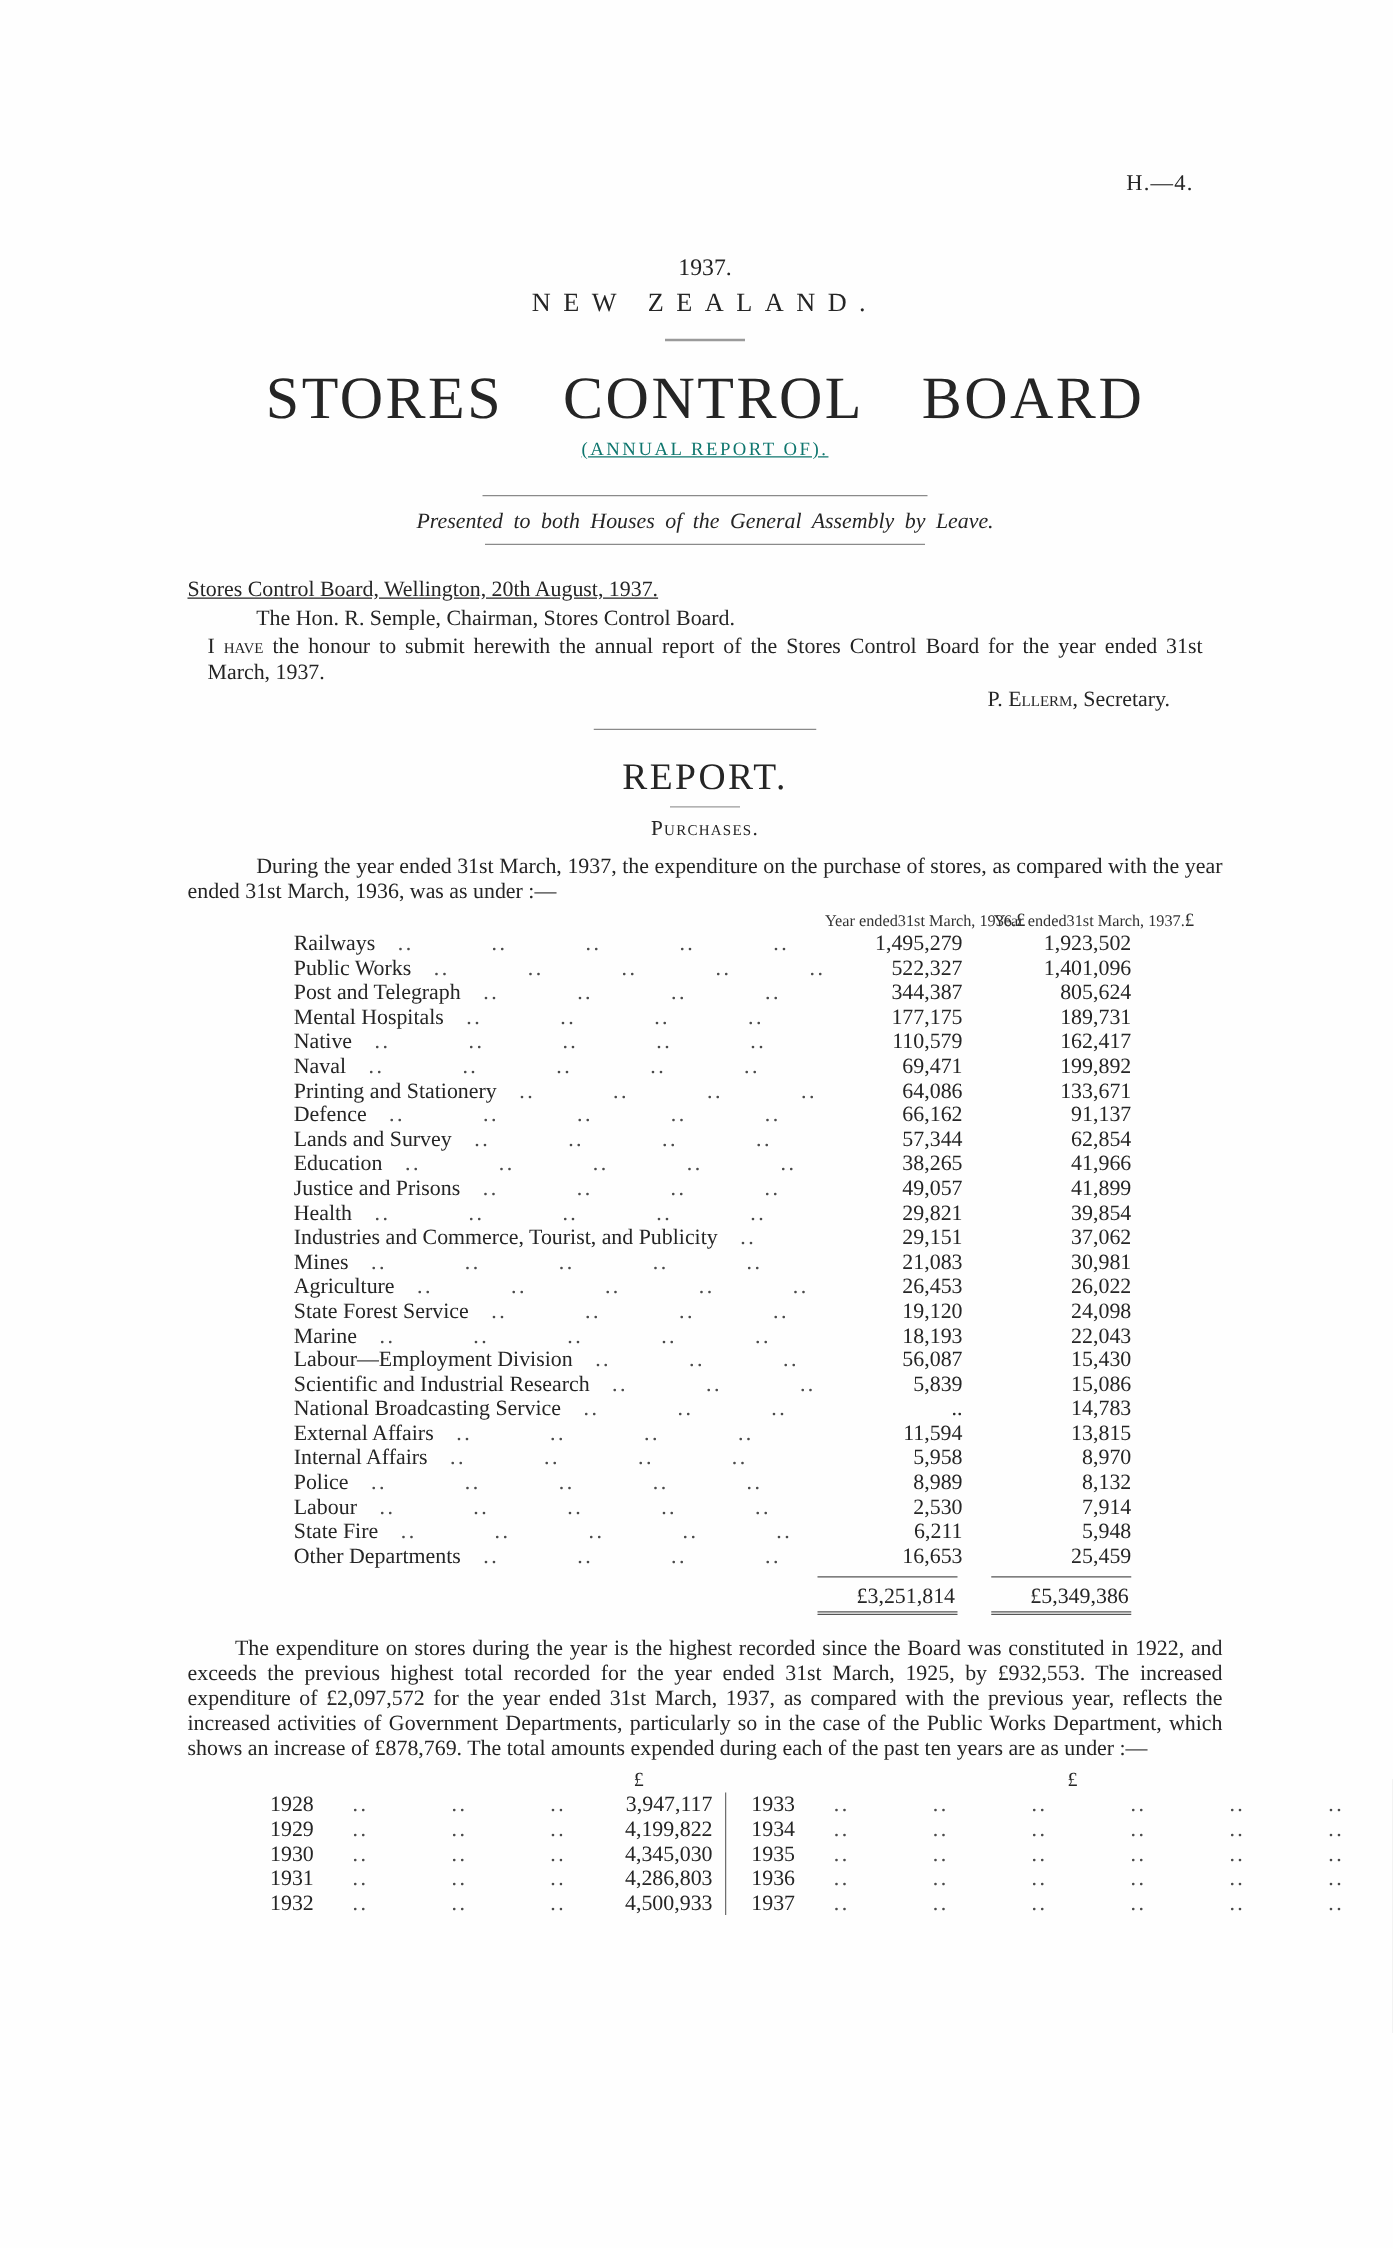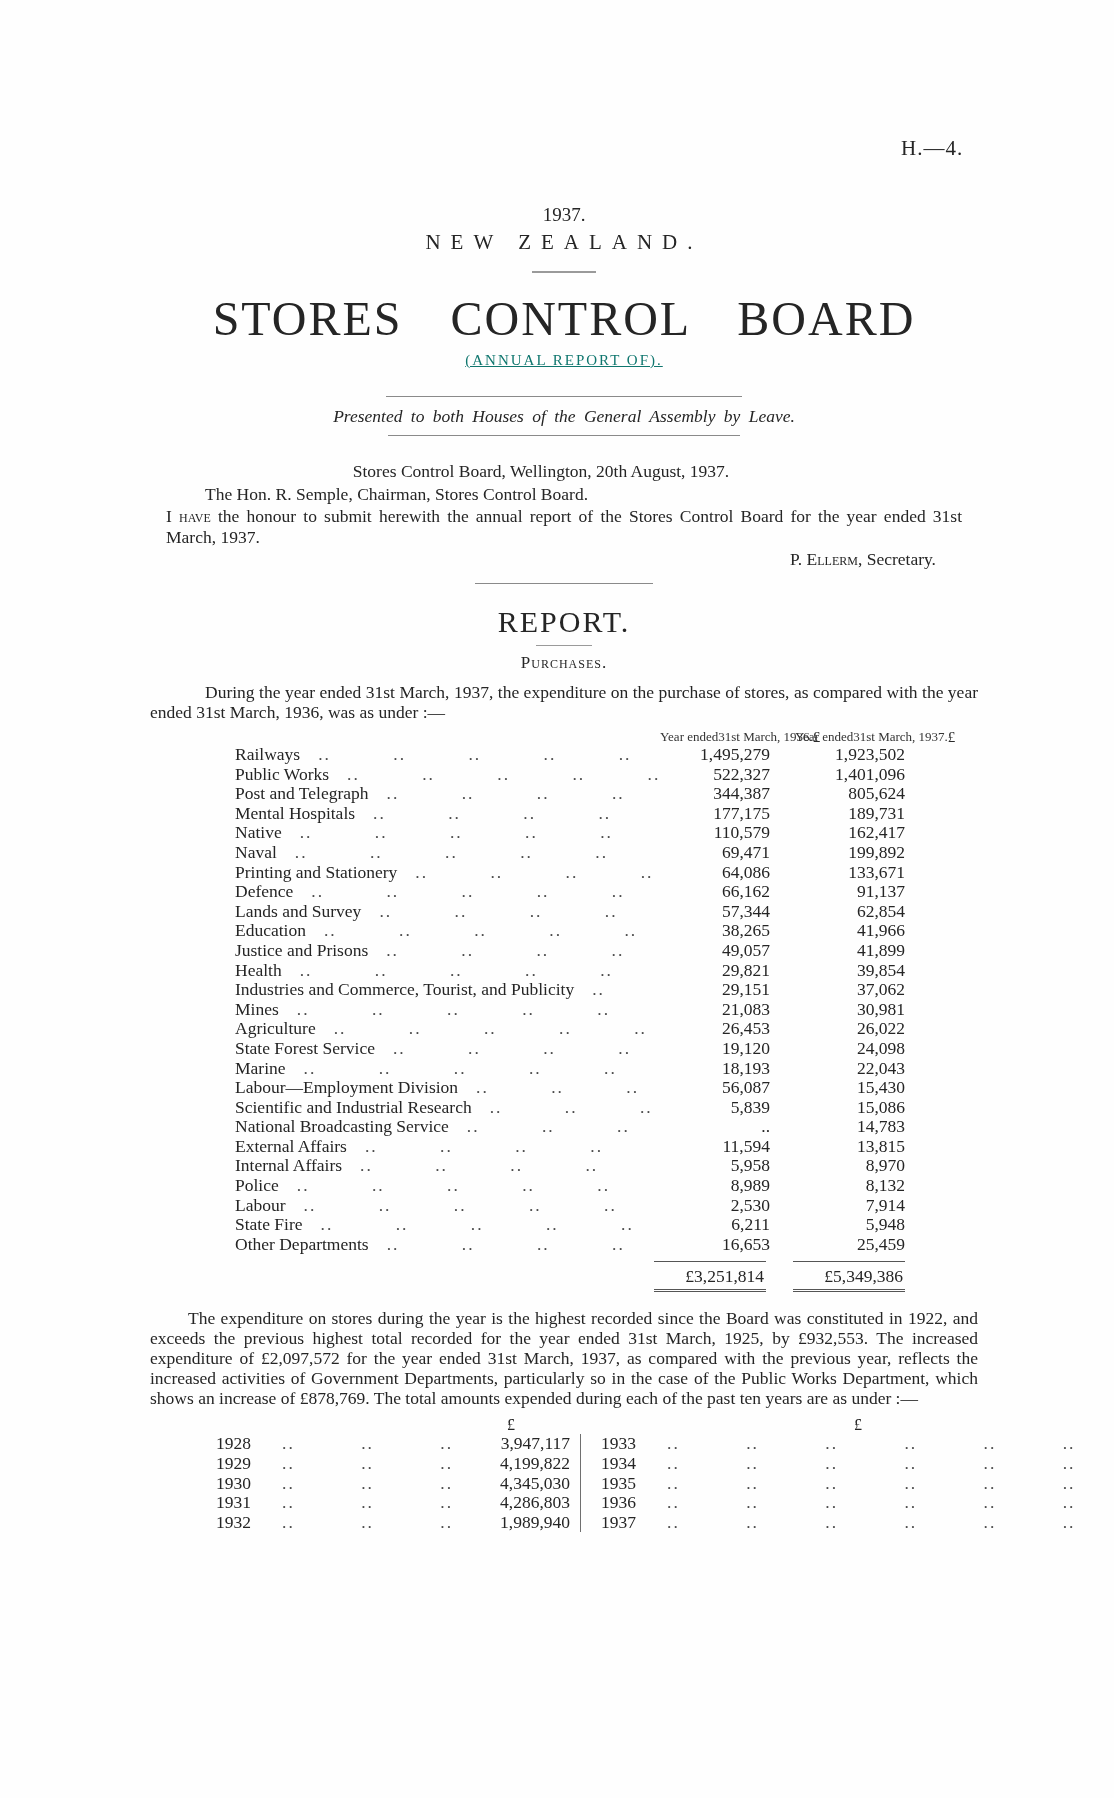--- a/index.html
+++ b/index.html
@@ -1,40 +1,40 @@
 <!DOCTYPE html>
 <html><head>
 <meta charset="utf-8">
 <style>
   html,body { margin:0; padding:0; background:#e9e9e9; }
   .page {
     position:relative; width:1114px; height:1798px; margin:0 auto;
     background:#fefefe; color:#252525;
     font-family:"Liberation Serif", serif; overflow:hidden;
   }
-  .doc-ref { position:absolute; top:136px; left:901px; font-size:21px; letter-spacing:1px; }
+  .doc-ref { position:absolute; top:136px; left:901px; font-size:18px; letter-spacing:1px; }
   .content { position:absolute; left:150px; top:0; width:828px; }
   .center { text-align:center; }
 
   .year-line { margin-top:204px; font-size:19px; line-height:22px; }
   .country-line { margin-top:3px; font-size:21px; letter-spacing:10px; line-height:26px; }
 
   .rule { border:0; border-top:1px solid #8a8a8a; margin:0 auto; }
   .rule-xs { width:64px; margin-top:16px; border-top-width:2px; border-color:#9a9a9a; }
   .rule-a { width:356px; margin-top:27px; }
   .rule-b { width:352px; margin-top:8px; }
   .rule-c { width:178px; margin-top:13px; }
   .rule-d { width:56px; margin-top:7px; border-color:#9a9a9a; }
 
   .title { margin:20px 0 0; font-size:48px; font-weight:normal; letter-spacing:2px; word-spacing:34px; line-height:52px; }
   .subtitle { margin-top:7px; font-size:15px; letter-spacing:2px; color:#0f766e;text-decoration:underline; }
   .presented { margin-top:9px; font-style:italic; font-size:17.5px; line-height:21px; word-spacing:4px; }
 
   .letter { margin-top:25px; font-size:17.5px; line-height:21px; }
-  .dateline { text-align:center; padding-right:46px; }
+  .dateline { text-align:left; padding-right:46px;text-decoration:underline; }
   .addressee { padding-left:55px; margin-top:2px; }
   .letter-body { margin:1px 16px 0; text-align:justify; }
   .signature { text-align:right; padding-right:42px; margin-top:1px; }
   .smallcaps { font-variant:small-caps; }
 
   .report-heading { margin:22px 0 0; font-size:30px; font-weight:normal; letter-spacing:2px; line-height:32px; }
   .purchases-heading { margin-top:7px; font-size:17px; letter-spacing:1px; }
   .intro { margin:9px 0 0; text-indent:55px; text-align:justify; font-size:17.5px; line-height:20px; }
 
   .ptable { margin-top:5px; font-size:17.5px; }
@@ -349,21 +349,21 @@
 
             <div class="yrow">
               <span class="yyear">1931</span>
               <span class="dots"></span>
               <span class="yval">4,286,803</span>
             </div>
 
             <div class="yrow">
               <span class="yyear">1932</span>
               <span class="dots"></span>
-              <span class="yval">1,989,940</span>
+              <span class="yval">4,500,933</span>
             </div>
           </div>
         <div class="yhalf right">
 
             <div class="yrow">
               <span class="yyear">1933</span>
               <span class="dots"></span>
 
             </div>
 

